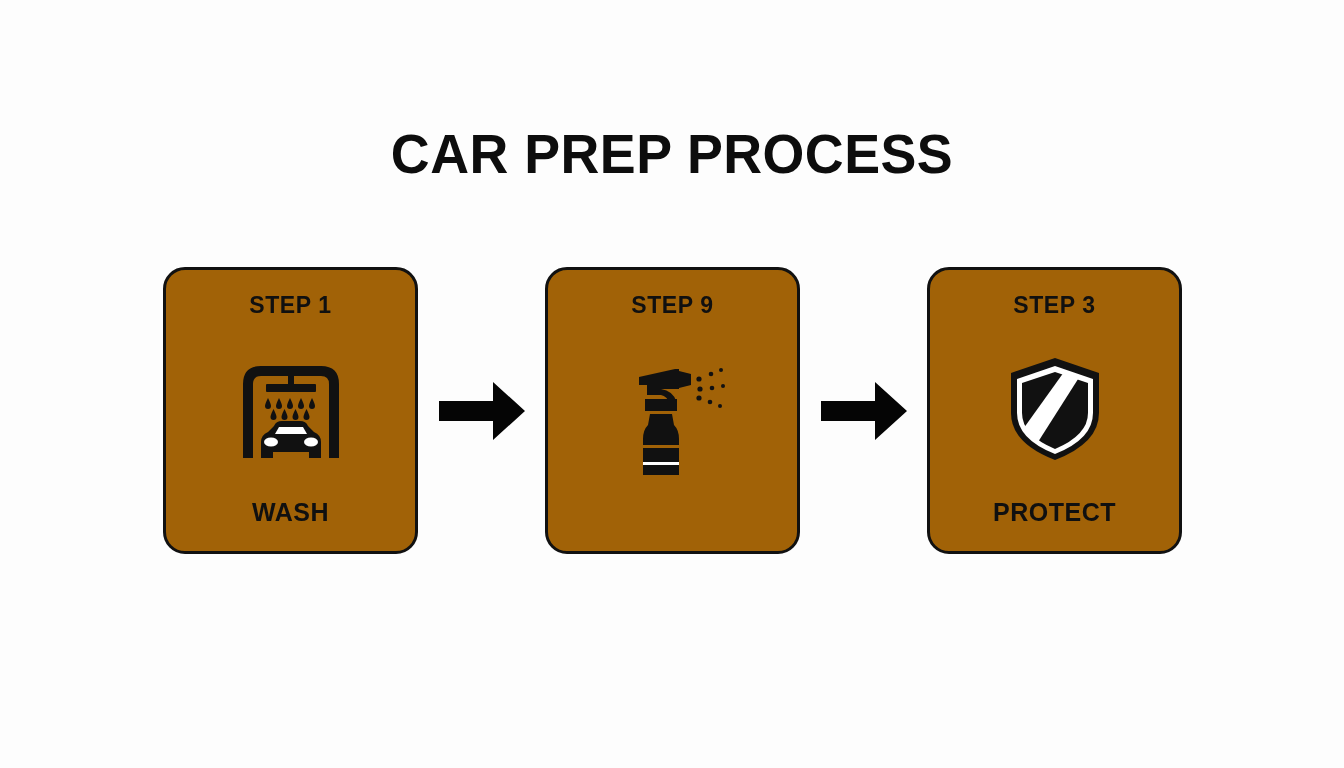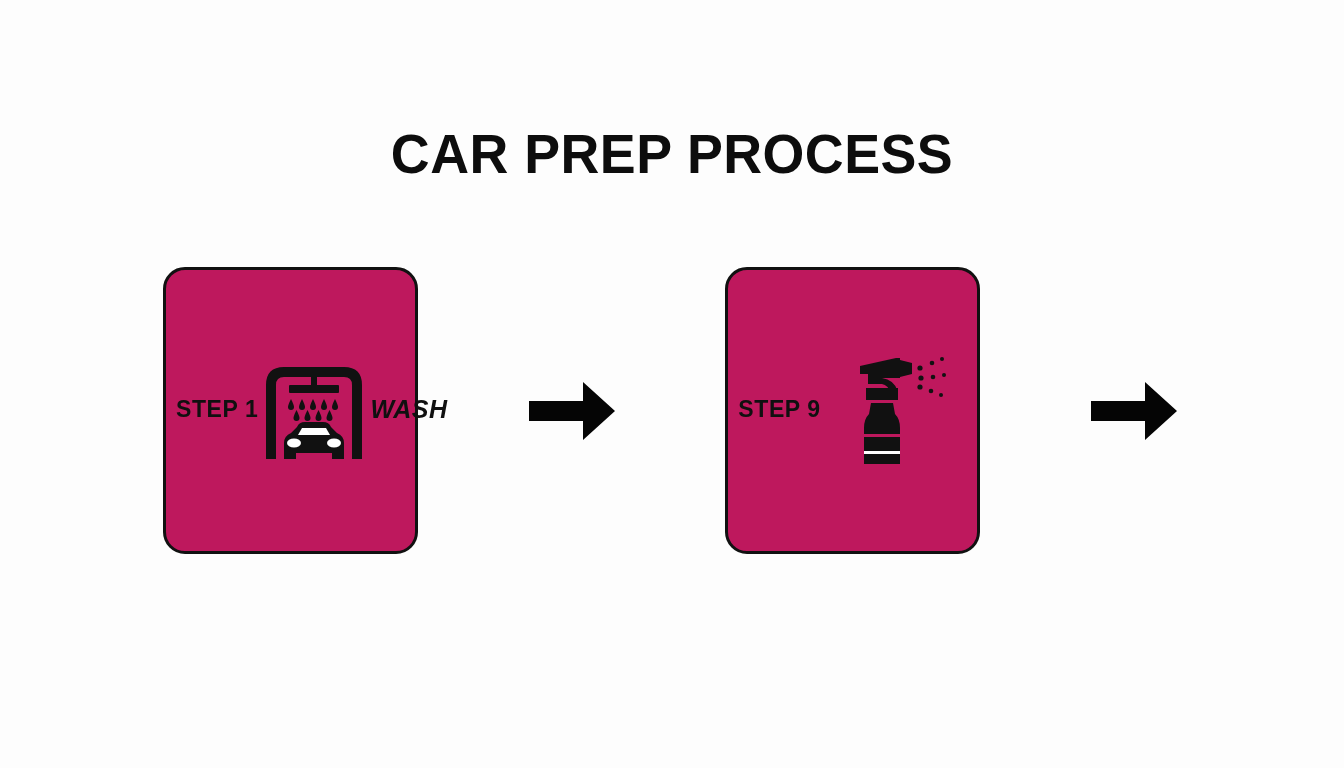--- a/index.html
+++ b/index.html
@@ -51,23 +51,23 @@
     align-items: center;
     justify-content: space-between;
   }
 
   .card {
     box-sizing: border-box;
     width: 255px;
     height: 287px;
     border: 3px solid #111111;
     border-radius: 22px;
-    background: #be185d;
-    display: flex;
-    flex-direction: row;
+    background: #a16207;
+    display: flex;
+    flex-direction: column;
     align-items: center;
     justify-content: space-between;
     padding: 24px 10px 26px 10px;
   }
 
   .step-label {
     font-family: "Liberation Sans Narrow", "Liberation Sans", sans-serif;
     font-size: 23px;
     font-weight: bold;
     color: #101010;
@@ -85,21 +85,20 @@
   }
 
   .name-label {
     font-family: "Liberation Sans Narrow", "Liberation Sans", sans-serif;
     font-size: 25px;
     font-weight: bold;
     color: #101010;
     letter-spacing: 0.5px;
     line-height: 1;
     white-space: nowrap;
-    font-style: italic;
   }
 
   
   .arrow {
     width: 96px;
     height: 74px;
     flex: 0 0 auto;
     display: flex;
     align-items: center;
     justify-content: center;
@@ -195,15 +194,40 @@
       </div>
 
     </div>
 
     <div class="arrow">
       <svg width="90" height="62" viewBox="0 0 90 62">
         <path d="M2 21 L56 21 L56 2 L88 31 L56 60 L56 41 L2 41 Z" fill="#050505"></path>
       </svg>
     </div>
 
+    <div class="card">
+      <div class="step-label">STEP 3</div>
+
+      <div class="icon-slot">
+        <svg width="96" height="108" viewBox="0 0 96 108">
+          <defs>
+            <clipPath id="shieldInner">
+              <path d="M48 14 L84 26 L84 58 Q84 82 48 98 Q12 82 12 58 L12 26 Z"></path>
+            </clipPath>
+          </defs>
+
+          <path d="M48 3 L92 18 L92 58 Q92 88 48 105 Q4 88 4 58 L4 18 Z" fill="#111111"></path>
+
+          <path d="M48 11 L86 24 L86 58 Q86 84 48 99 Q10 84 10 58 L10 24 Z" fill="#ffffff"></path>
+
+          <path d="M48 17 L81 28 L81 58 Q81 80 48 94 Q15 80 15 58 L15 28 Z" fill="#111111"></path>
+
+          <g clip-path="url(#shieldInner)">
+            <path d="M6 88 L62 10 L80 10 L24 98 Z" fill="#ffffff"></path>
+          </g>
+        </svg>
+      </div>
+
+      <div class="name-label">PROTECT</div>
+    </div>
 
   </div>
 </div>
 
 </body></html>

